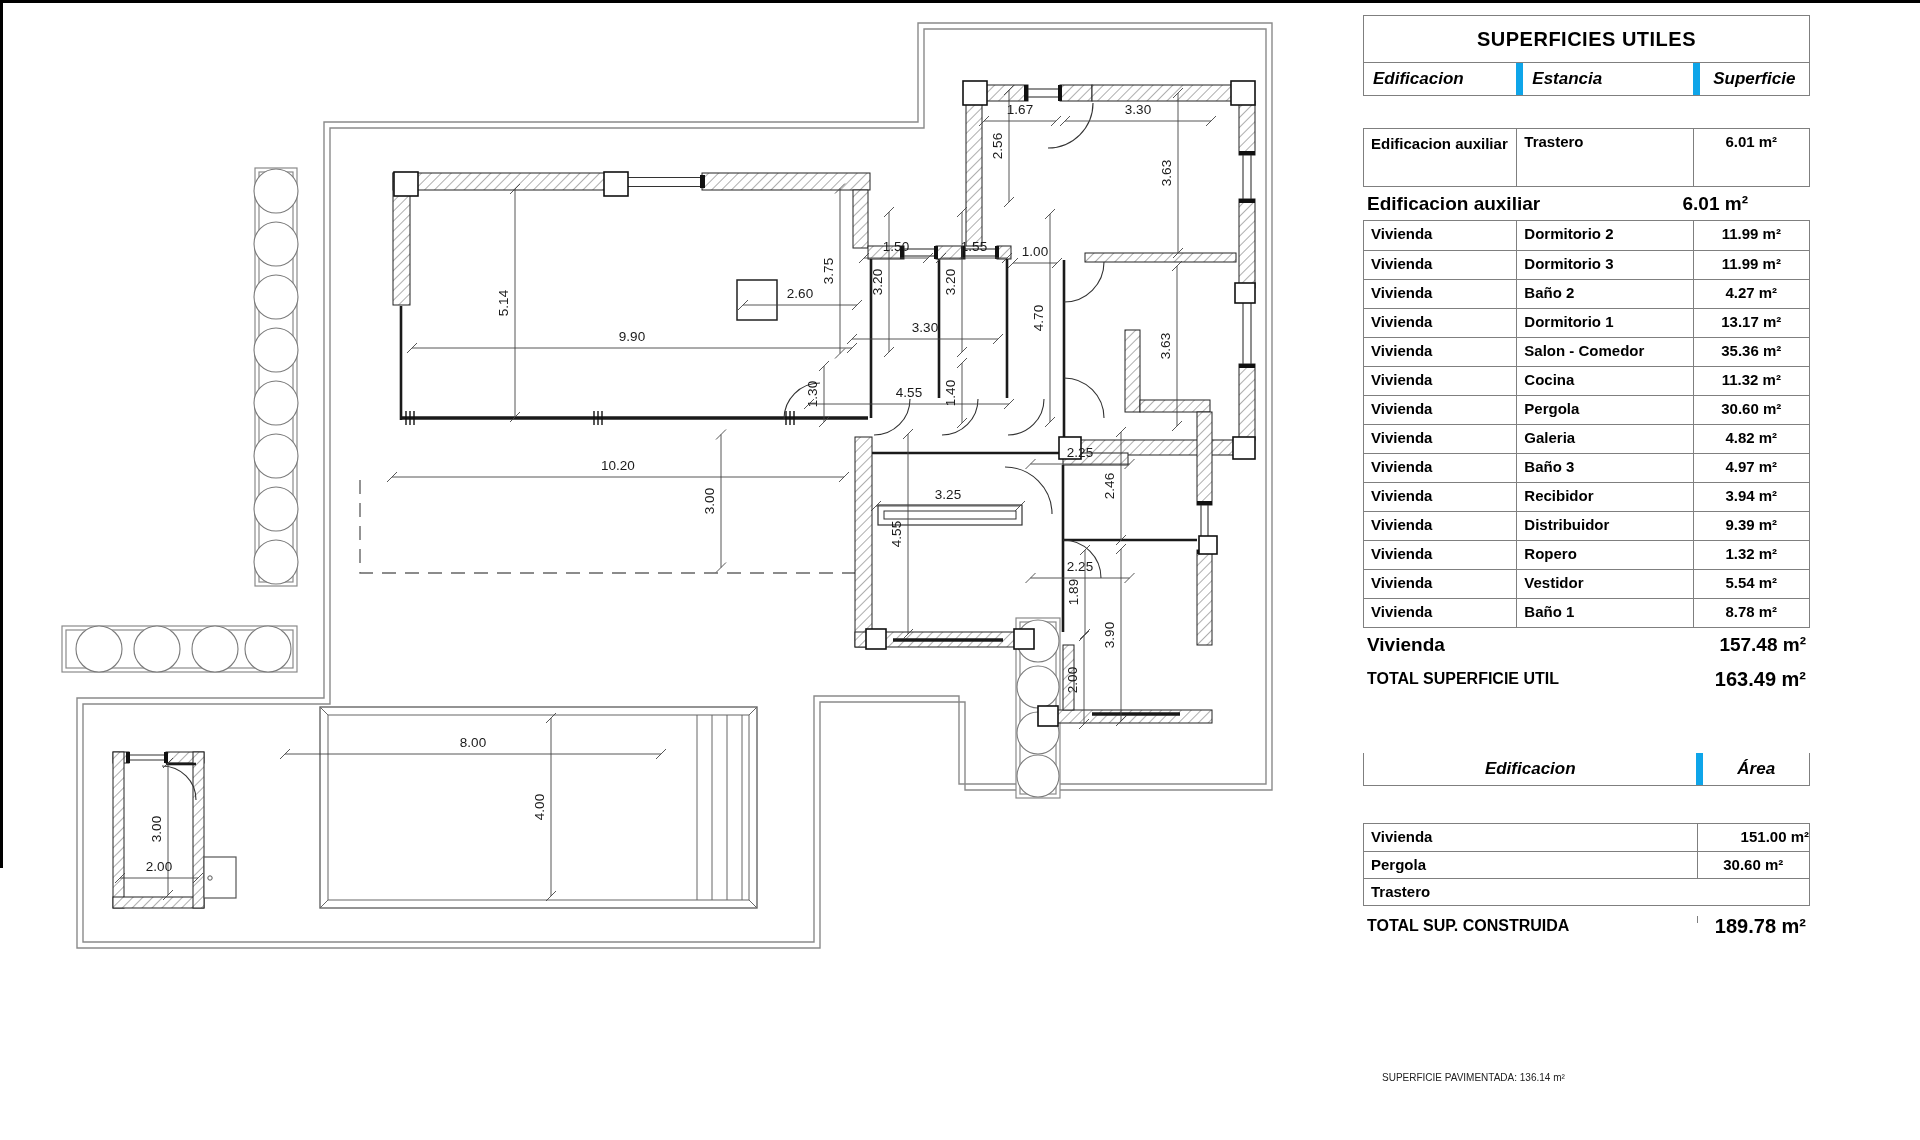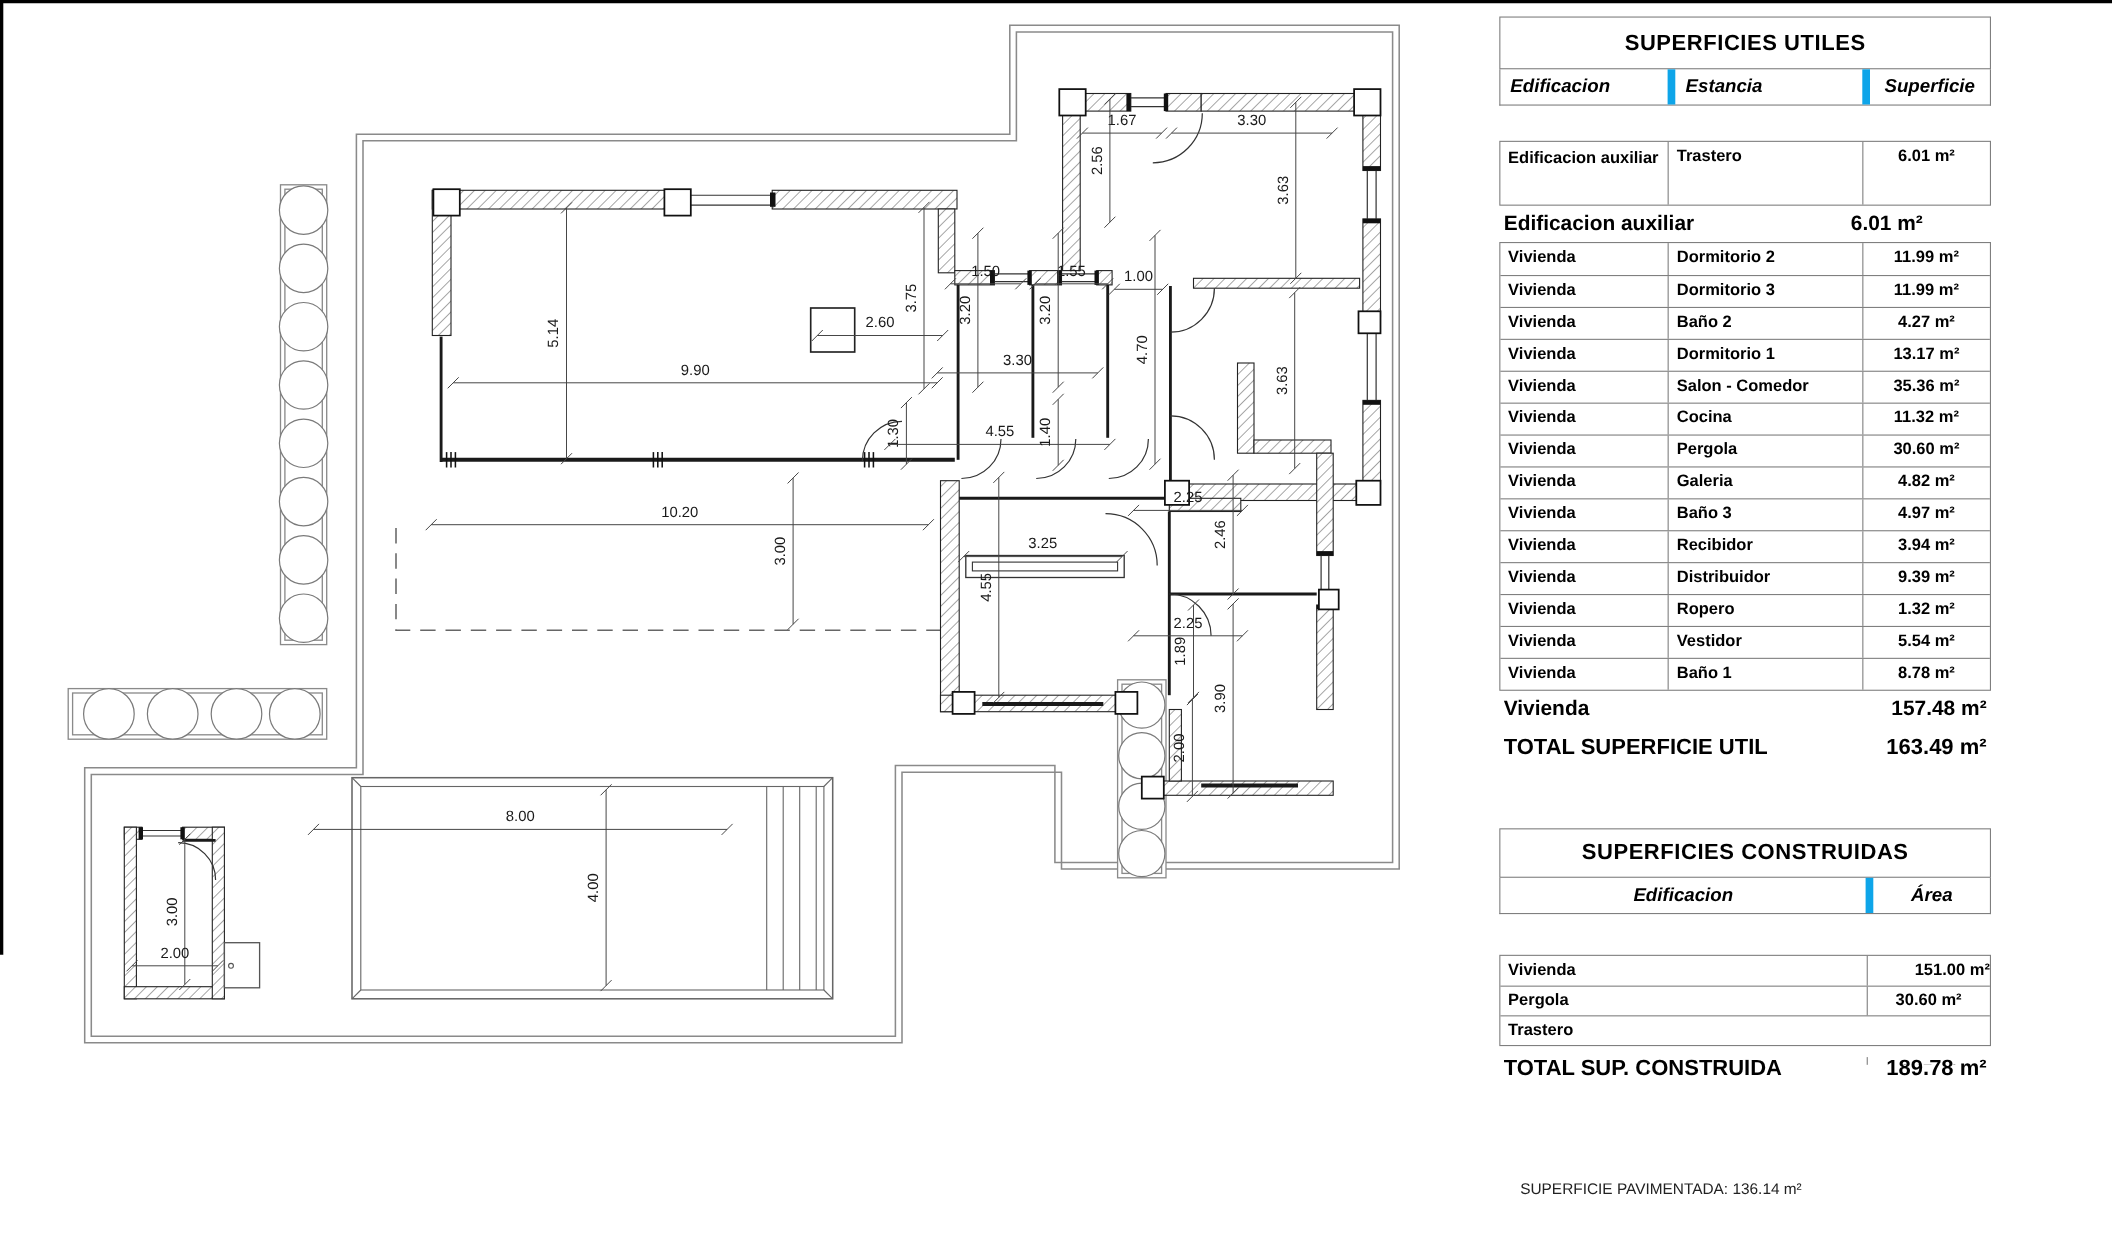--- a/index.html
+++ b/index.html
@@ -34,23 +34,23 @@
   .rows-box{border:1px solid #7f7f7f;box-sizing:border-box;}
   .drow{display:flex;box-sizing:border-box;}
   .drow + .drow{border-top:1px solid #7f7f7f;}
   .dcell{font-weight:bold;font-size:15px;padding:4px 0 3px 7px;box-sizing:border-box;
          white-space:nowrap;overflow:hidden;}
   .dc-sep{border-left:1px solid #7f7f7f;}
   .dc-val{text-align:center;padding-left:0;}
   .subline{display:flex;align-items:center;font-weight:bold;}
   .sub-label{font-size:19px;}
   .sub-val{font-size:19px;margin-left:auto;}
-  .tot-label{font-size:20px;}
+  .tot-label{font-size:16px;}
   .tot-val{font-size:20px;margin-left:auto;}
-  #footer-note{position:absolute;left:1382px;top:1072px;font-size:14px;color:#222;}
+  #footer-note{position:absolute;left:1382px;top:1072px;font-size:10px;color:#222;}
 </style>
 </head>
 <body>
 
 <div id="stage">
 
   <svg id="plan-svg" width="1920" height="1140" viewBox="0 0 1920 1140">
     <defs>
       <pattern id="hatch" width="7" height="7" patternUnits="userSpaceOnUse" patternTransform="rotate(45)">
         <rect width="7" height="7" fill="#ffffff"></rect>
@@ -477,21 +477,20 @@
       <div class="sub-label">Vivienda</div>
       <div class="sub-val">157.48 m²</div>
     </div>
     <div class="subline" style="height:34px;padding:0 4px;">
       <div class="tot-label">TOTAL SUPERFICIE UTIL</div>
       <div class="tot-val">163.49 m²</div>
     </div>
   </div>
 
   <div class="tbl" style="top:753px;">
-    <div class="box title-row" style="height:45px;">SUPERFICIES CONSTRUIDAS</div>
     <div class="hdr-row">
       <div class="hdr-cell" style="width:334px;text-align:center;padding-left:0;">Edificacion</div>
       <div class="hdr-cell hc-sep" style="width:113px;text-align:center;padding-left:0;">Área</div>
     </div>
 
     <div class="rows-box" id="construidas-rows" style="margin-top:37px;">
         <div class="drow" style="height: 27px;">
           <div class="dcell " style="width: 334px;">Vivienda</div>
           <div class="dcell dc-sep dc-val" style="width: 113px; text-align: right;">151.00 m²</div>
         </div>

